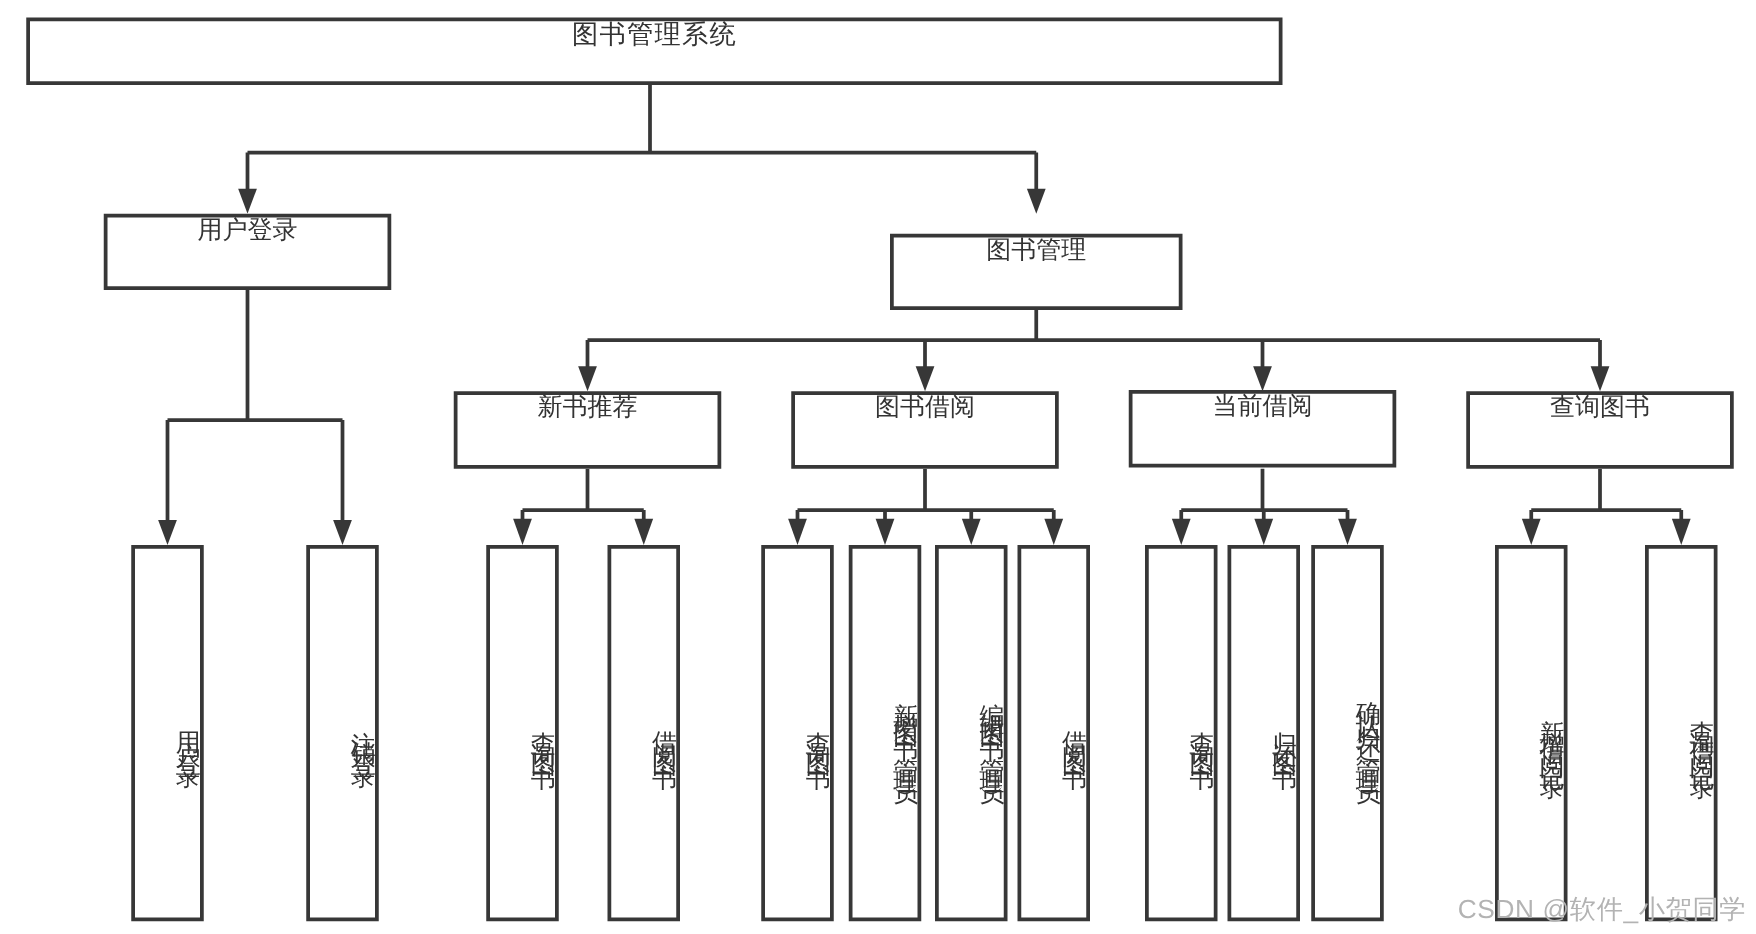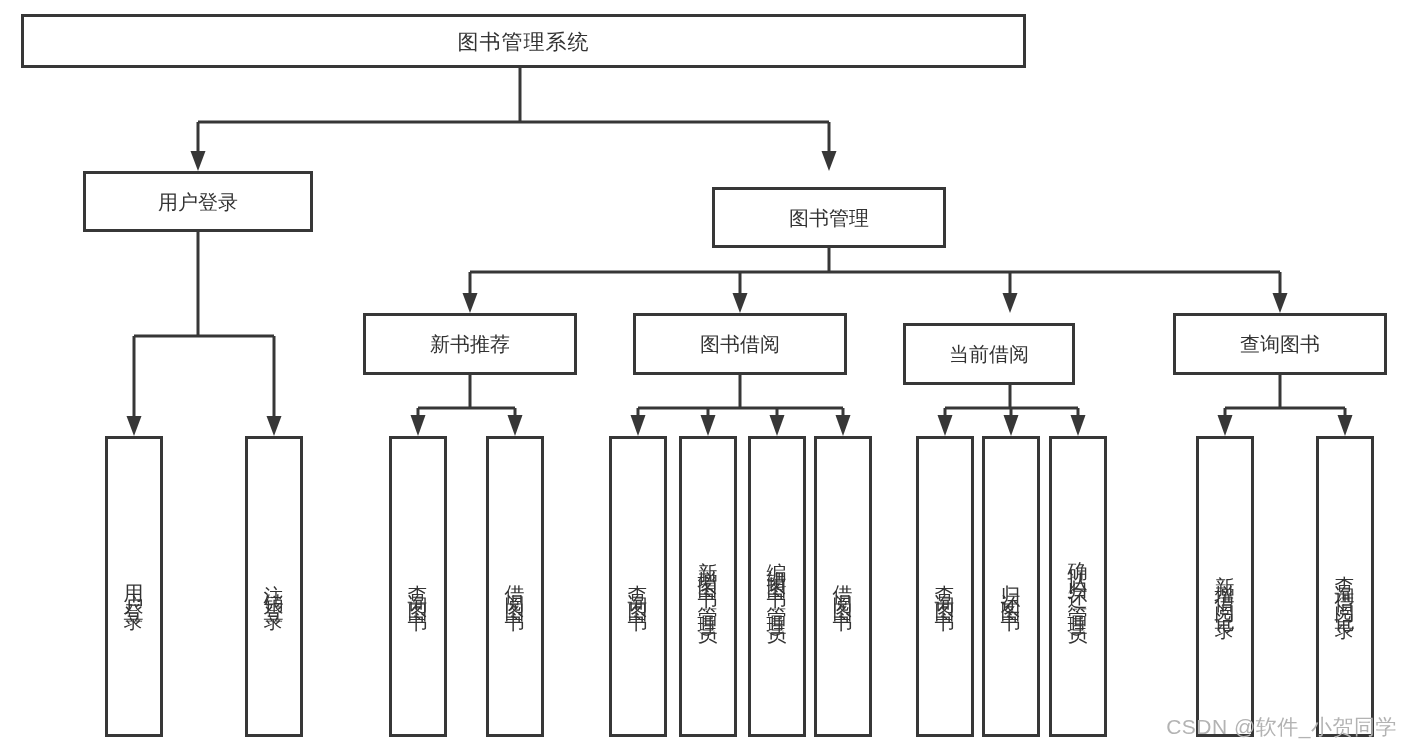--- a/index.html
+++ b/index.html
@@ -6,21 +6,21 @@
   #stage{
     position:relative;width:1405px;height:747px;overflow:hidden;background:var(--background,#fff);
     font-family:"Liberation Sans","DejaVu Sans",sans-serif;
   }
   #wires{position:absolute;left:0;top:0;}
   .ln{stroke:var(--line,#373737);stroke-width:3;fill:none;}
   .ah{fill:var(--line,#373737);stroke:none;}
   .box{
     position:absolute;box-sizing:border-box;background:#fff;
     border:3px solid var(--border,#373737);
-    display:flex;align-items:center;justify-content:center;
+    display:flex;justify-content:center;
     color:var(--text,#333);font-size:20px;line-height:1;
     white-space:nowrap;
   }
   .root{font-size:21px;letter-spacing:1px;}
   .leaf{
     writing-mode:vertical-rl;text-orientation:mixed;
     letter-spacing:9px;font-size:20px;
   }
   #watermark{
     position:absolute;right:8px;bottom:6px;
@@ -120,21 +120,21 @@
   <div class="box" style="left:712px;top:187px;width:234px;height:61px">
     <span>图书管理</span>
   </div>
 
   <div class="box" style="left:363px;top:313px;width:214px;height:62px">
     <span>新书推荐</span>
   </div>
   <div class="box" style="left:633px;top:313px;width:214px;height:62px">
     <span>图书借阅</span>
   </div>
-  <div class="box" style="left:903px;top:323px;width:172px;height:62px">
+  <div class="box" style="left:903px;top:312px;width:214px;height:62px">
     <span>当前借阅</span>
   </div>
   <div class="box" style="left:1173px;top:313px;width:214px;height:62px">
     <span>查询图书</span>
   </div>
 
   <div class="box leaf" style="left:105px;top:436px;width:58px;height:301px">
     <span>用户登录</span>
   </div>
   <div class="box leaf" style="left:245px;top:436px;width:58px;height:301px">

